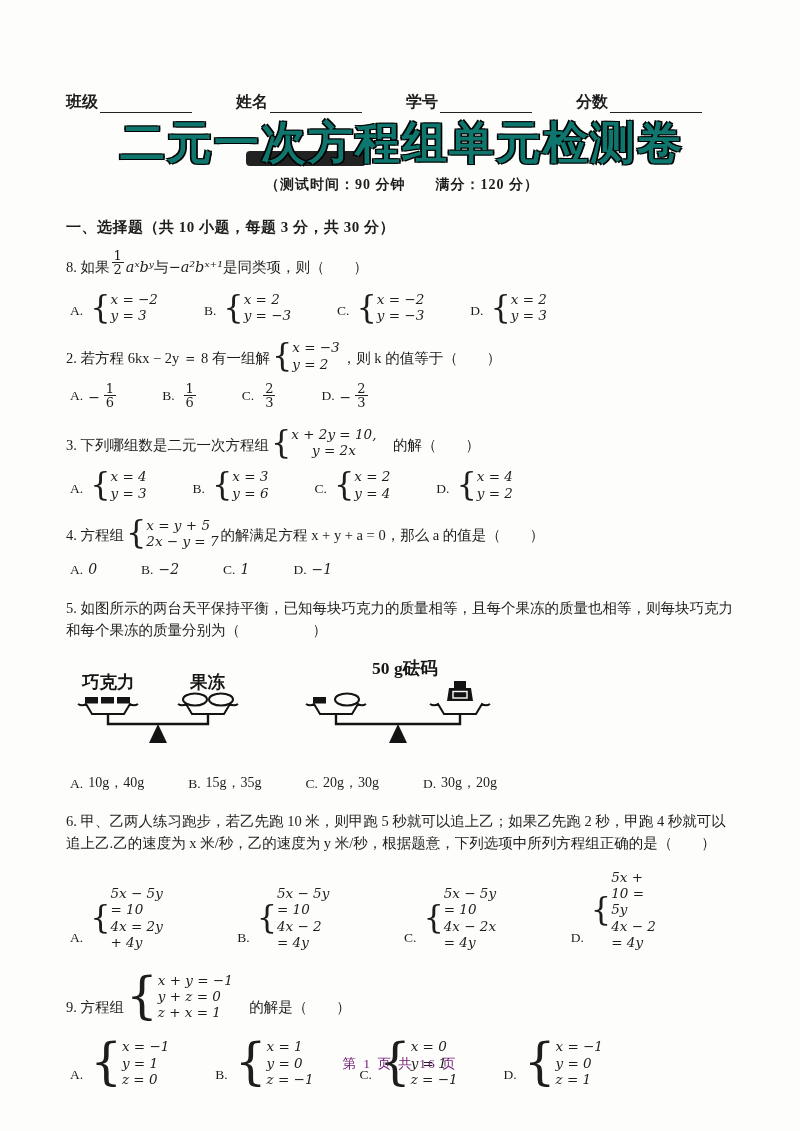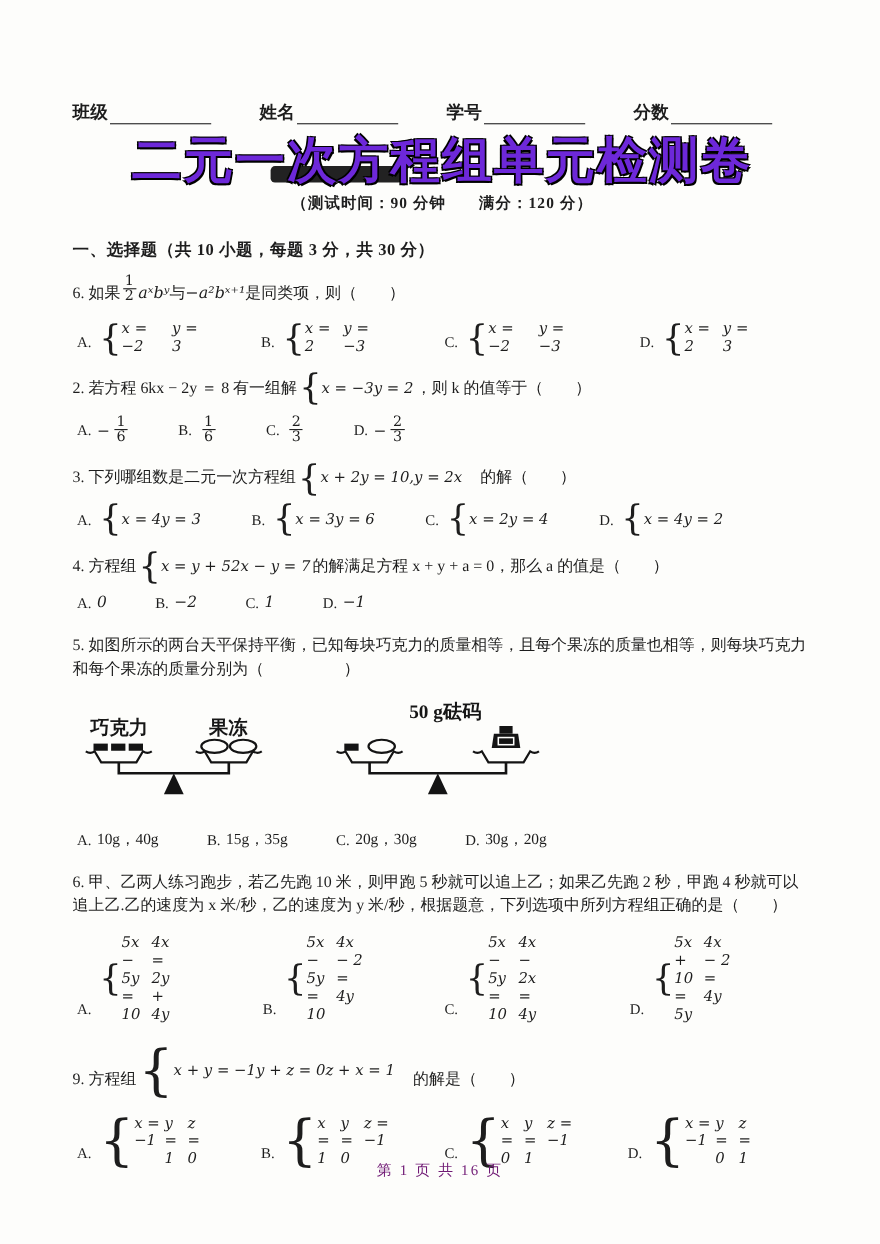--- a/index.html
+++ b/index.html
@@ -16,38 +16,38 @@
   }
   
   .hdr{display:flex;justify-content:space-between;width:636px;font-weight:700;font-size:16px;}
   .hfield{display:inline-flex;align-items:flex-end;}
   .hline{display:inline-block;width:92px;border-bottom:1.6px solid #222;height:1.05em;margin-left:2px;}
   
   .title-wrap{position:relative;text-align:center;margin-top:8px;}
   .smudge{position:absolute;left:180px;top:30px;width:120px;height:15px;background:#161616;border-radius:4px;opacity:.95;}
   .title{
     position:relative;display:inline-block;
-    font-family:Liberation Serif, serif;
+    font-family:Liberation Mono, monospace;
     font-size:45px;font-weight:900;letter-spacing:2px;line-height:1.15;
-    color:#6d28d9;
+    color:#0f766e;
     text-shadow:1.4px 1.4px 0 #000,-1.4px 1.4px 0 #000,1.4px -1.4px 0 #000,-1.4px -1.4px 0 #000;
   }
   .subtitle{text-align:center;font-size:14px;font-weight:700;margin-top:3px;letter-spacing:1px;}
   .sec{font-weight:700;font-size:15px;margin-top:24px;letter-spacing:.5px;}
   
   .q{margin-top:16px;font-size:14.5px;line-height:1.5;}
   .stem{display:flex;align-items:flex-end;flex-wrap:nowrap;}
   .stem .txt{padding-bottom:2px;white-space:pre;}
   .m{font-family:"DejaVu Serif",serif;font-style:italic;}
   
   .sys{display:inline-flex;align-items:center;margin:0 2px;}
   .brace{font-family:"DejaVu Serif",serif;font-style:normal;line-height:.85;font-weight:400;}
   .b2{font-size:32px;}
   .b3{font-size:50px;}
-  .sys-lines{display:inline-flex;flex-direction:row;align-items:flex-start;font-size:13.5px;line-height:1.2;}
+  .sys-lines{display:inline-flex;flex-direction:column;align-items:flex-start;font-size:13.5px;line-height:1.2;}
   .sys-lines.centered{align-items:center;}
   
   .opt-row{display:flex;align-items:flex-end;margin:10px 0 2px 4px;}
   .opt{display:inline-flex;align-items:flex-end;margin-right:44px;}
   .opt.wide{margin-right:72px;}
   .opt-label{font-size:13.5px;padding-bottom:2px;margin-right:5px;font-family:"Liberation Serif",serif;font-style:normal;}
   .opt .scalar{padding-bottom:2px;font-size:14px;}
   .opt-row.center-align{align-items:center;}
   .opt-row.center-align .opt{align-items:center;}
   .opt-row.center-align .opt-label{padding-bottom:0;}
@@ -89,21 +89,21 @@
   <div class="title-wrap">
     <span class="smudge"></span>
     <div class="title">二元一次方程组单元检测卷</div>
     <div class="subtitle">（测试时间：90 分钟　　满分：120 分）</div>
   </div>
 
   <div class="sec">一、选择题（共 10 小题，每题 3 分，共 30 分）</div>
 
   <div class="q">
     <div class="stem">
-      <span class="txt">6. 如果</span>
+      <span class="txt">8. 如果</span>
       <span class="frac inline">
         <span class="num">1</span>
         <span class="den">2</span>
       </span>
       <span class="txt m">aˣbʸ</span>
       <span class="txt">与</span>
       <span class="txt m">−a²bˣ⁺¹</span>
       <span class="txt">是同类项，则（　　）</span>
     </div>
     <div class="opt-row">

